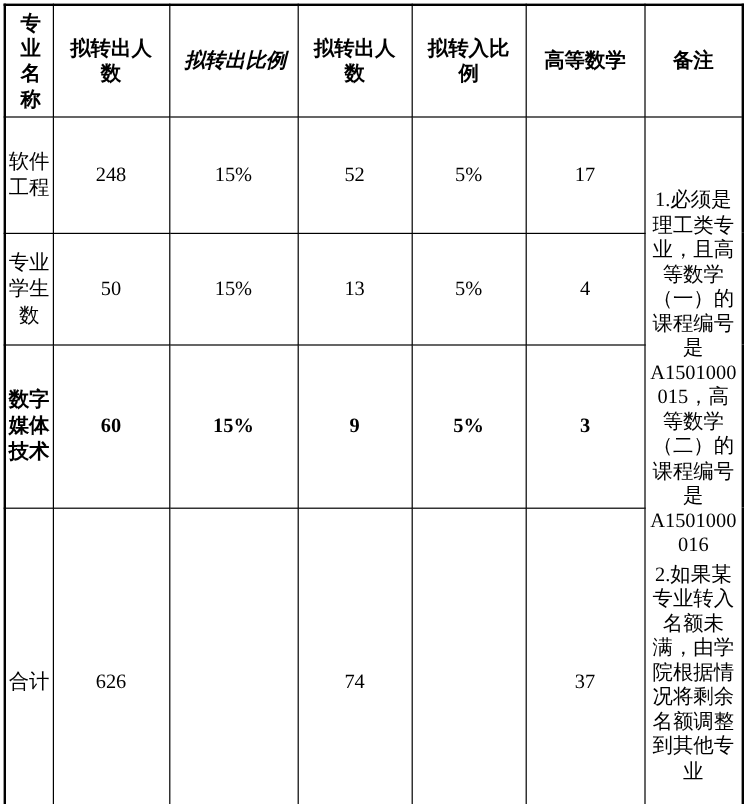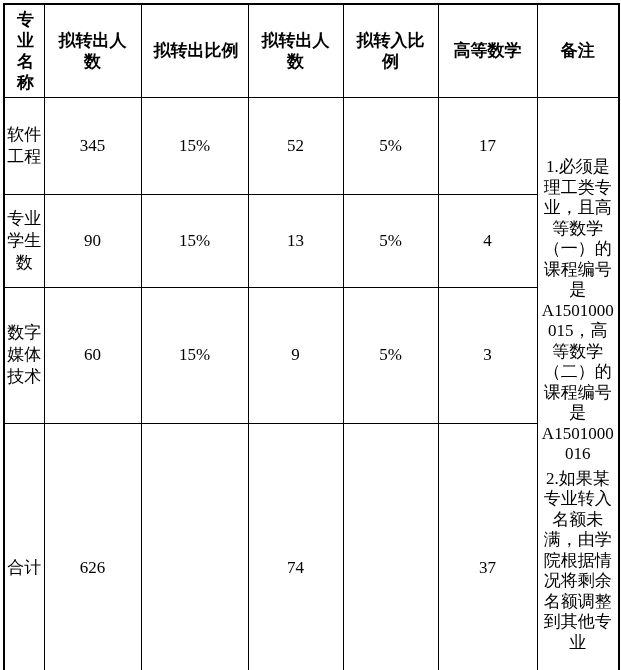--- a/index.html
+++ b/index.html
@@ -25,32 +25,32 @@
     text-align: center;
     vertical-align: middle;
     padding: 0;
     overflow: hidden;
   }
   table.transfer th {
     font-weight: bold;
     padding: 0 12px;
     line-height: 21px;
   }
-  th.nowrap { white-space: nowrap; padding: 0 4px; }
+  th.nowrap { white-space: nowrap; padding: 0 4px; font-style: italic; }
   
   .vcol {
     padding: 0 10px;
     line-height: 22px;
     word-break: break-all;
   }
   th.vcol { padding: 0 10px; line-height: 21px; }
   tr.hr  { height: 93px; }
   tr.r1  { height: 97px; }
   tr.r2  { height: 93px; }
-  tr.r3  { height: 136px; }
+  tr.r3  { height: 136px; font-weight: bold; }
   tr.r4  { height: 291px; }
   td.remarks {
     vertical-align: top;
     text-align: left;
     padding: 6px 3px 0 6px;
     line-height: 20.5px;
     word-break: normal;
     overflow-wrap: break-word;
   }
   td.remarks p { margin: 4px; }
@@ -75,34 +75,34 @@
     <th>拟转出人数</th>
     <th class="nowrap">拟转出比例</th>
     <th>拟转出人数</th>
     <th>拟转入比例</th>
     <th>高等数学</th>
     <th>备注</th>
   </tr>
 
   <tr class="r1">
     <td class="vcol">软件工程</td>
-    <td>345</td>
+    <td>248</td>
     <td>15%</td>
     <td>52</td>
     <td>5%</td>
     <td>17</td>
     <td class="remarks" rowspan="4">
       <p>1.必须是理工类专业，且高等数学（一）的课程编号是A1501000015，高等数学（二）的课程编号是A1501000016</p>
       <p>2.如果某专业转入名额未满，由学院根据情况将剩余名额调整到其他专业</p>
     </td>
   </tr>
 
   <tr class="r2">
     <td class="vcol">专业学生数</td>
-    <td>90</td>
+    <td>50</td>
     <td>15%</td>
     <td>13</td>
     <td>5%</td>
     <td>4</td>
   </tr>
 
   <tr class="r3">
     <td class="vcol">数字媒体技术</td>
     <td>60</td>
     <td>15%</td>

